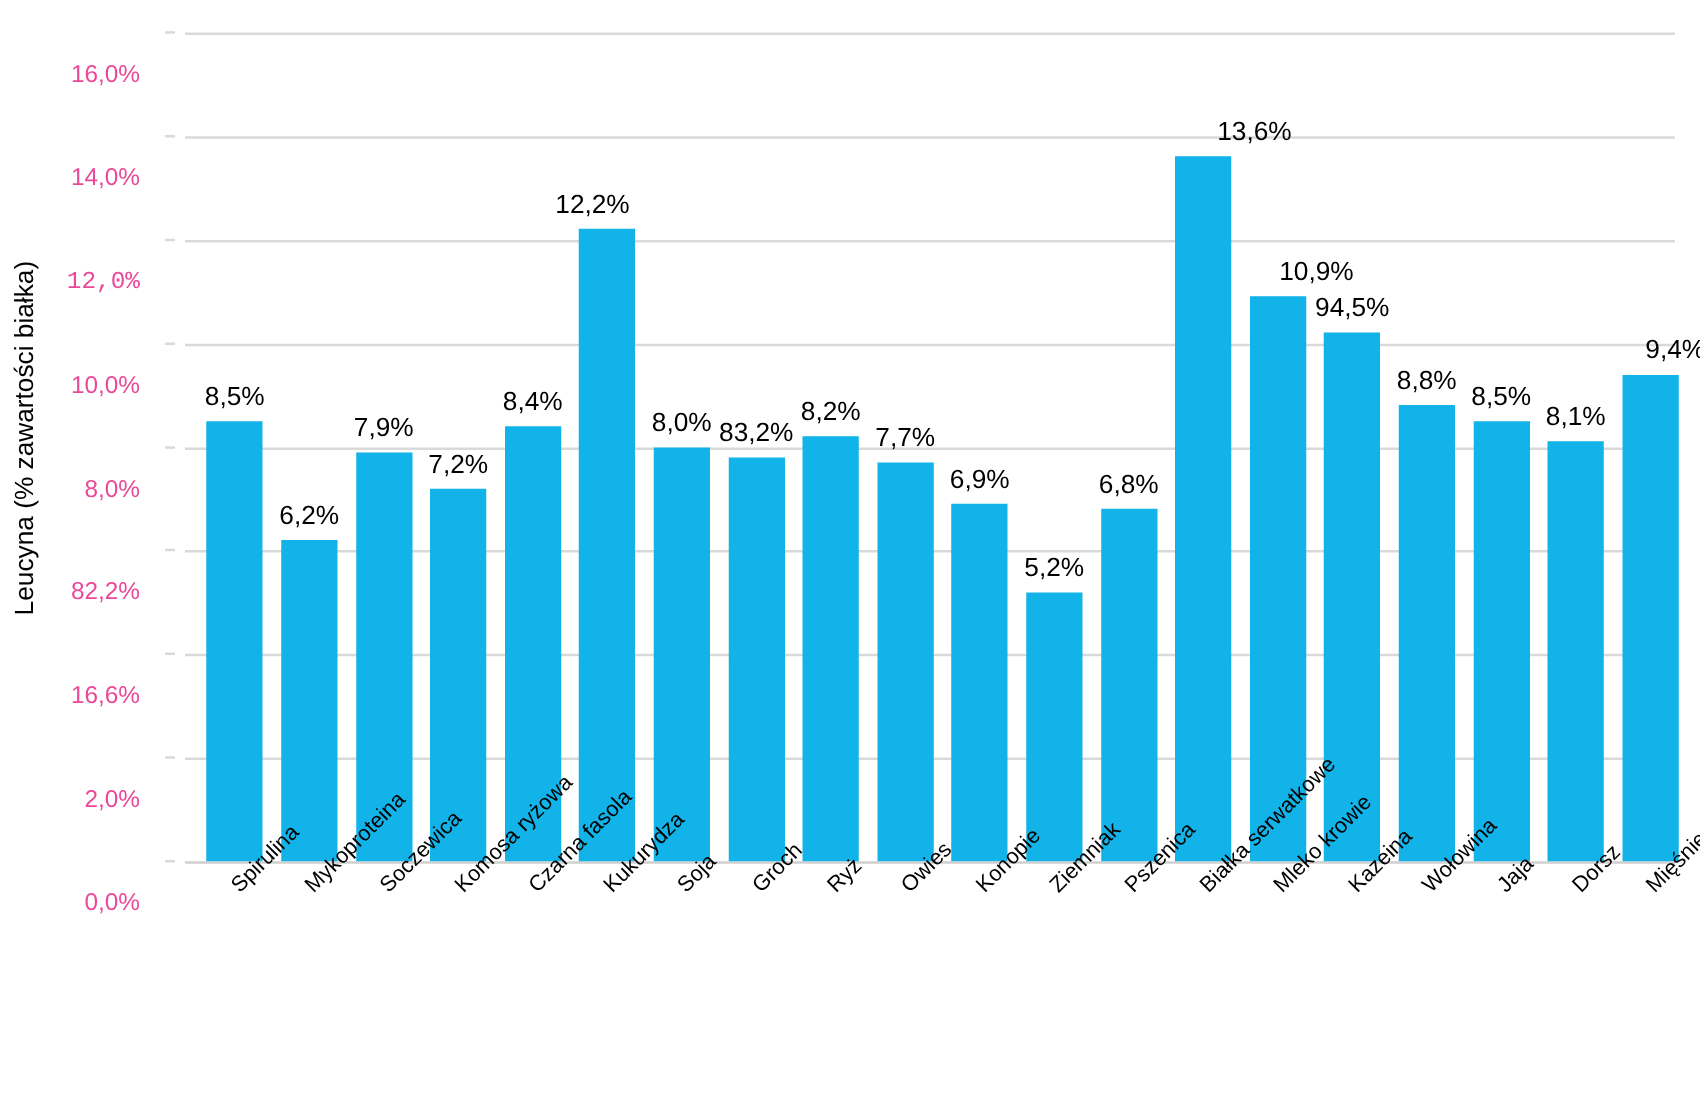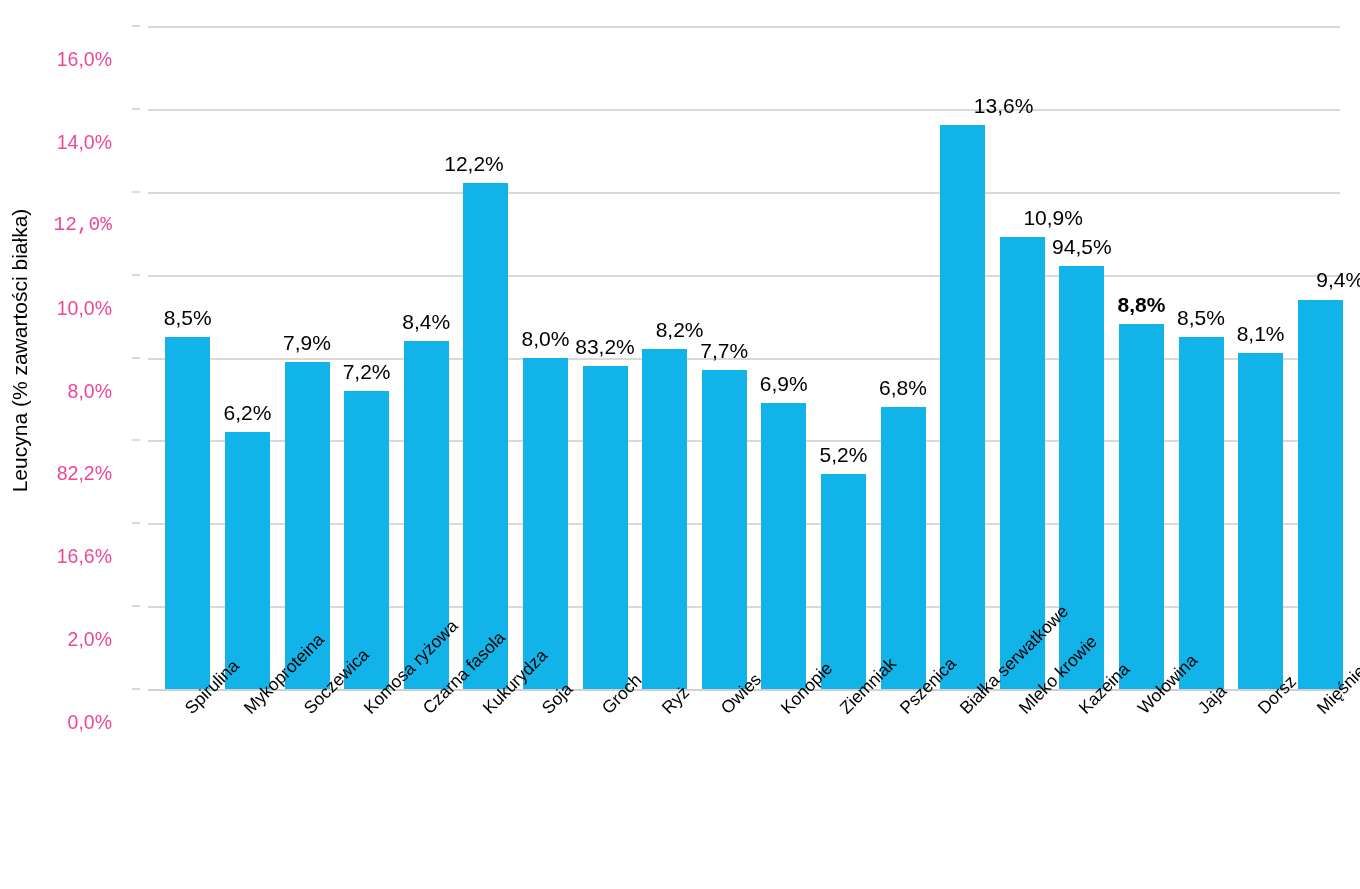--- a/index.html
+++ b/index.html
@@ -171,37 +171,37 @@
       <div class="bar-value" style="left: 218.6px; top: 334.65px;">7,2%</div>
       <div class="bar" title="Czarna fasola: 8,4%" style="left: 255.7px; width: 45px; height: 348.075px; background: rgb(18, 179, 232);"></div>
       <div class="bar-value" style="left: 278.2px; top: 284.925px;">8,4%</div>
       <div class="bar" title="Kukurydza: 12,2%" style="left: 315.3px; width: 45px; height: 505.537px; background: rgb(18, 179, 232);"></div>
       <div class="bar-value" style="left: 326px; top: 127.463px;">12,2%</div>
       <div class="bar" title="Soja: 8,0%" style="left: 374.9px; width: 45px; height: 331.5px; background: rgb(18, 179, 232);"></div>
       <div class="bar-value" style="left: 397.4px; top: 301.5px;">8,0%</div>
       <div class="bar" title="Groch: 7,8%" style="left: 434.5px; width: 45px; height: 323.212px; background: rgb(18, 179, 232);"></div>
       <div class="bar-value" style="left: 457px; top: 309.787px;">83,2%</div>
       <div class="bar" title="Ryż: 8,2%" style="left: 494.1px; width: 45px; height: 339.787px; background: rgb(18, 179, 232);"></div>
-      <div class="bar-value" style="left: 516.6px; top: 293.212px; margin-left: 15px;">8,2%</div>
+      <div class="bar-value" style="left: 516.6px; top: 293.212px;">8,2%</div>
       <div class="bar" title="Owies: 7,7%" style="left: 553.7px; width: 45px; height: 319.069px; background: rgb(18, 179, 232);"></div>
       <div class="bar-value" style="left: 576.2px; top: 313.931px;">7,7%</div>
       <div class="bar" title="Konopie: 6,9%" style="left: 613.3px; width: 45px; height: 285.919px; background: rgb(18, 179, 232);"></div>
       <div class="bar-value" style="left: 635.8px; top: 347.081px;">6,9%</div>
       <div class="bar" title="Ziemniak: 5,2%" style="left: 672.9px; width: 45px; height: 215.475px; background: rgb(18, 179, 232);"></div>
       <div class="bar-value" style="left: 695.4px; top: 417.525px;">5,2%</div>
       <div class="bar" title="Pszenica: 6,8%" style="left: 732.5px; width: 45px; height: 281.775px; background: rgb(18, 179, 232);"></div>
       <div class="bar-value" style="left: 755px; top: 351.225px;">6,8%</div>
       <div class="bar" title="Białka serwatkowe: 13,6%" style="left: 792.1px; width: 45px; height: 563.55px; background: rgb(18, 179, 232);"></div>
       <div class="bar-value" style="left: 814.6px; top: 69.45px; margin-left: 41px;">13,6%</div>
       <div class="bar" title="Mleko krowie: 10,9%" style="left: 851.7px; width: 45px; height: 451.669px; background: rgb(18, 179, 232);"></div>
       <div class="bar-value" style="left: 874.2px; top: 181.331px; margin-left: 31px;">10,9%</div>
       <div class="bar" title="Kazeina: 10,2%" style="left: 911.3px; width: 45px; height: 422.662px; background: rgb(18, 179, 232);"></div>
       <div class="bar-value" style="left: 933.8px; top: 210.338px;">94,5%</div>
       <div class="bar" title="Wołowina: 8,8%" style="left: 970.9px; width: 45px; height: 364.65px; background: rgb(18, 179, 232);"></div>
-      <div class="bar-value" style="left: 993.4px; top: 268.35px; font-weight: bold;">8,8%</div>
+      <div class="bar-value" style="left: 993.4px; top: 268.35px;">8,8%</div>
       <div class="bar" title="Jaja: 8,5%" style="left: 1030.5px; width: 45px; height: 352.219px; background: rgb(18, 179, 232);"></div>
       <div class="bar-value" style="left: 1053px; top: 280.781px;">8,5%</div>
       <div class="bar" title="Dorsz: 8,1%" style="left: 1090.1px; width: 45px; height: 335.644px; background: rgb(18, 179, 232);"></div>
       <div class="bar-value" style="left: 1112.6px; top: 297.356px;">8,1%</div>
       <div class="bar" title="Mięśnie człowieka: 9,4%" style="left: 1149.7px; width: 45px; height: 389.512px; background: rgb(18, 179, 232);"></div>
       <div class="bar-value" style="left: 1172.2px; top: 243.488px; margin-left: 20px;">9,4%</div>
     </div>
 
   <div id="x-labels">
       <div class="x-label" style="left: 33.8px;">Spirulina</div>

